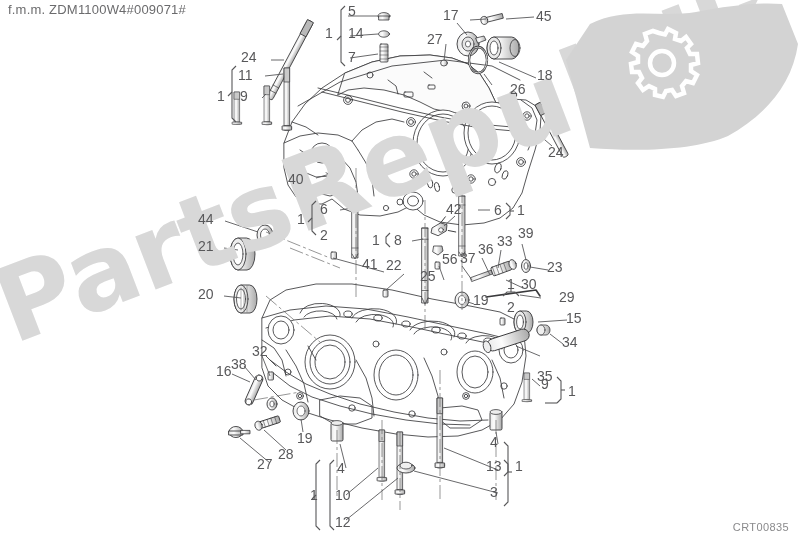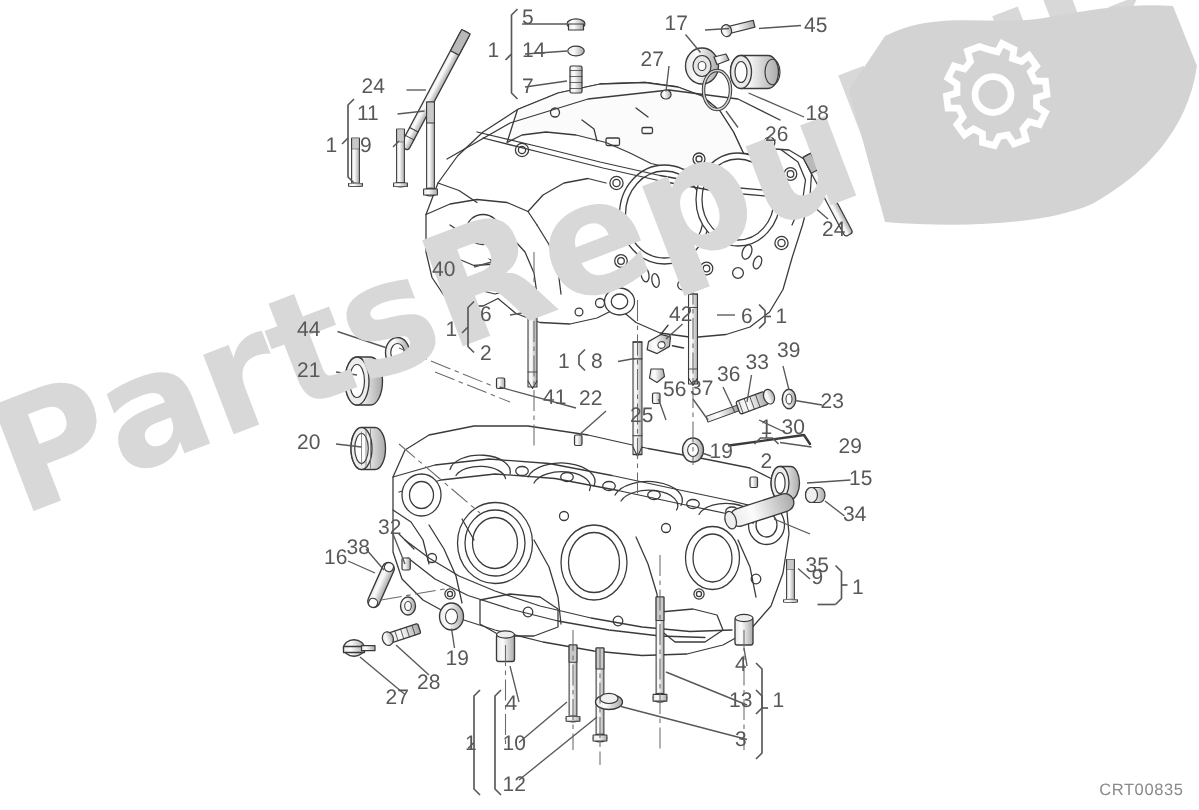--- a/index.html
+++ b/index.html
@@ -28,20 +28,21 @@
 
   .lbl{position:absolute;font-size:14px;color:#58585a;
        font-family:"Liberation Sans",sans-serif;white-space:nowrap;
        line-height:1;}
 </style>
 </head>
 <body>
 
 <div id="stage">
 
+  <div id="hdr">f.m.m. ZDM1100W4#009071#</div>
 
   <div id="art">
   <svg width="799" height="540" viewBox="0 0 799 540" xmlns="http://www.w3.org/2000/svg">
     <defs>
       <linearGradient id="metal" x1="0" y1="0" x2="1" y2="0">
         <stop offset="0%" stop-color="#e8e8e8"></stop>
         <stop offset="35%" stop-color="#fcfcfc"></stop>
         <stop offset="70%" stop-color="#cfcfcf"></stop>
         <stop offset="100%" stop-color="#a9a9a9"></stop>
       </linearGradient>

